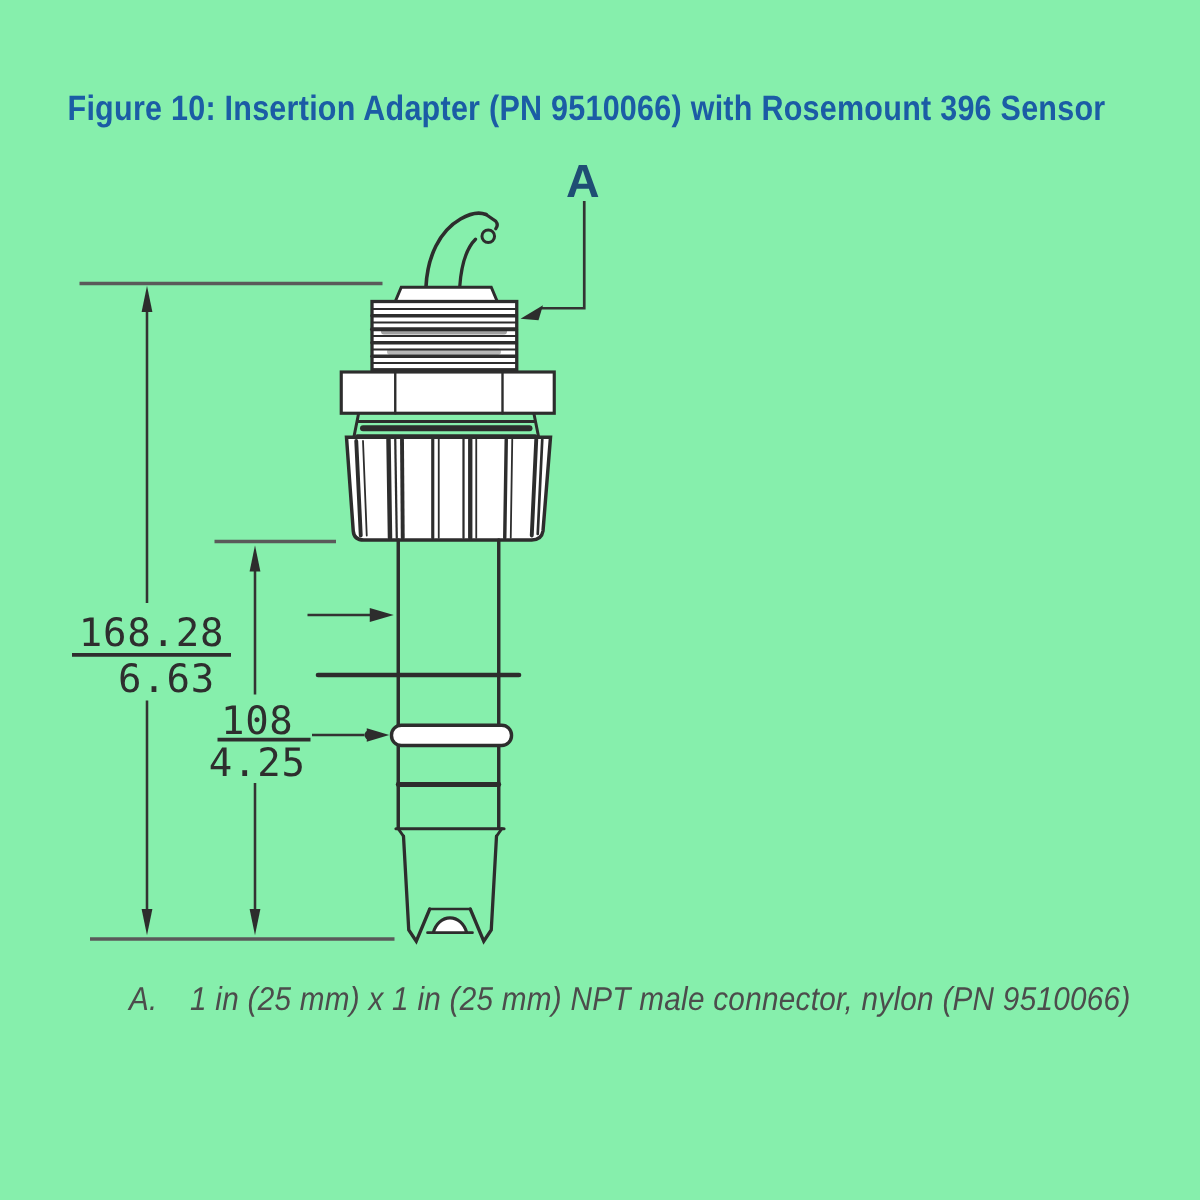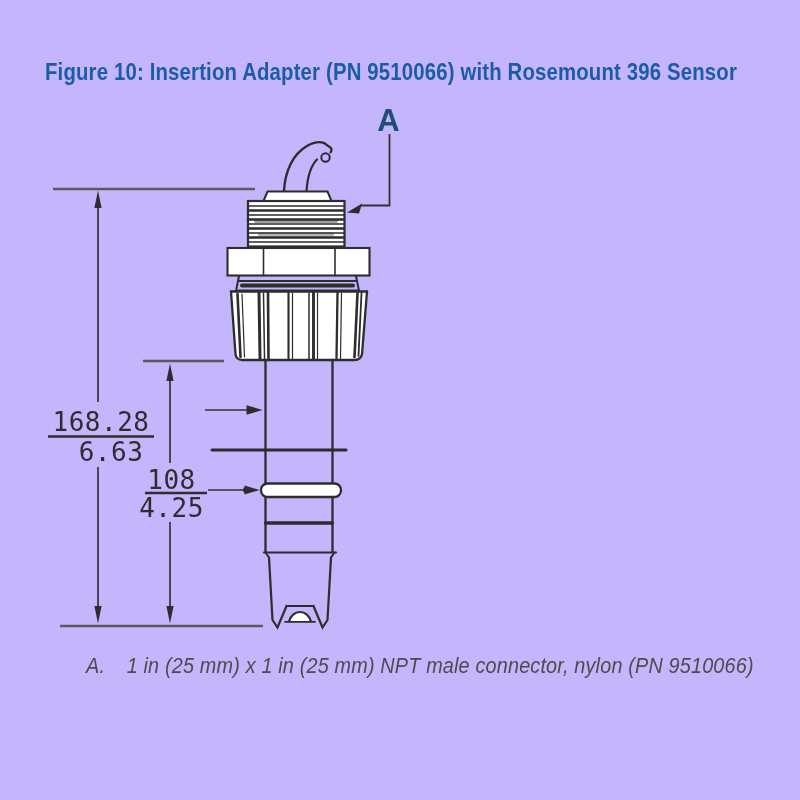--- a/index.html
+++ b/index.html
@@ -1,17 +1,17 @@
 <!DOCTYPE html>
 <html><head>
 <meta charset="utf-8">
 <style>
   html,body{margin:0;padding:0;background:#fff;}
   .page{
-    position:relative;width:800px;height:800px;background:#c4b5fd;overflow:hidden;
+    position:relative;width:800px;height:800px;background:#86efac;overflow:hidden;
     font-family:"Liberation Sans",sans-serif;
   }
   .title{
     position:absolute;left:45px;top:59px;margin:0;
     font:bold 23.5px "Liberation Sans",sans-serif;
     color:#1b5ca5;white-space:nowrap;
     transform:scaleX(0.865);transform-origin:left center;
     letter-spacing:0.2px;
   }
   .drawing{position:absolute;left:0;top:0;}

